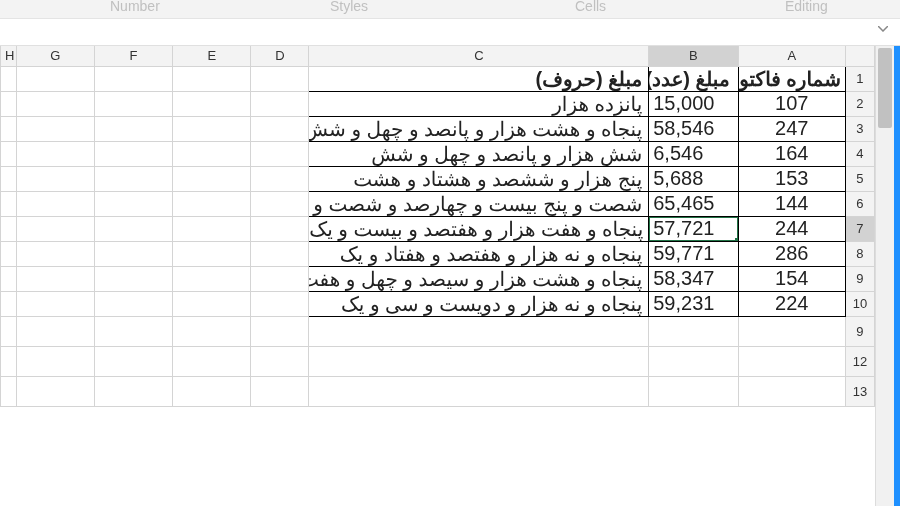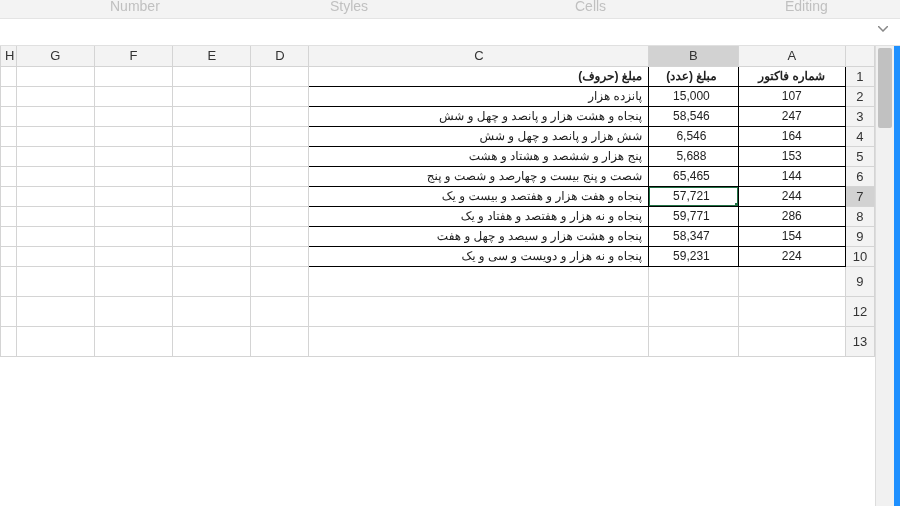--- a/index.html
+++ b/index.html
@@ -96,29 +96,29 @@
   }
   table.sheet .corner {
     background: #f3f3f3;
     width: 26px;
   }
 
   
   .data-cell {
     border: 1px solid #000 !important;
     height: 30px;
-    font-size: 12px;
+    font-size: 20px;
     direction: rtl;
   }
   .data-header {
     font-weight: bold;
     text-align: center;
   }
   .col-A { text-align: center; }
-  .col-B { text-align: center; padding-right: 8px !important; }
+  .col-B { text-align: left; padding-right: 8px !important; }
   .col-C { text-align: right; padding-right: 6px !important; }
   td.active-cell {
     position: relative;
   }
   td.active-cell::after {
     content: "";
     position: absolute;
     inset: -1px;
     border: 2px solid #217346;
     pointer-events: none;

